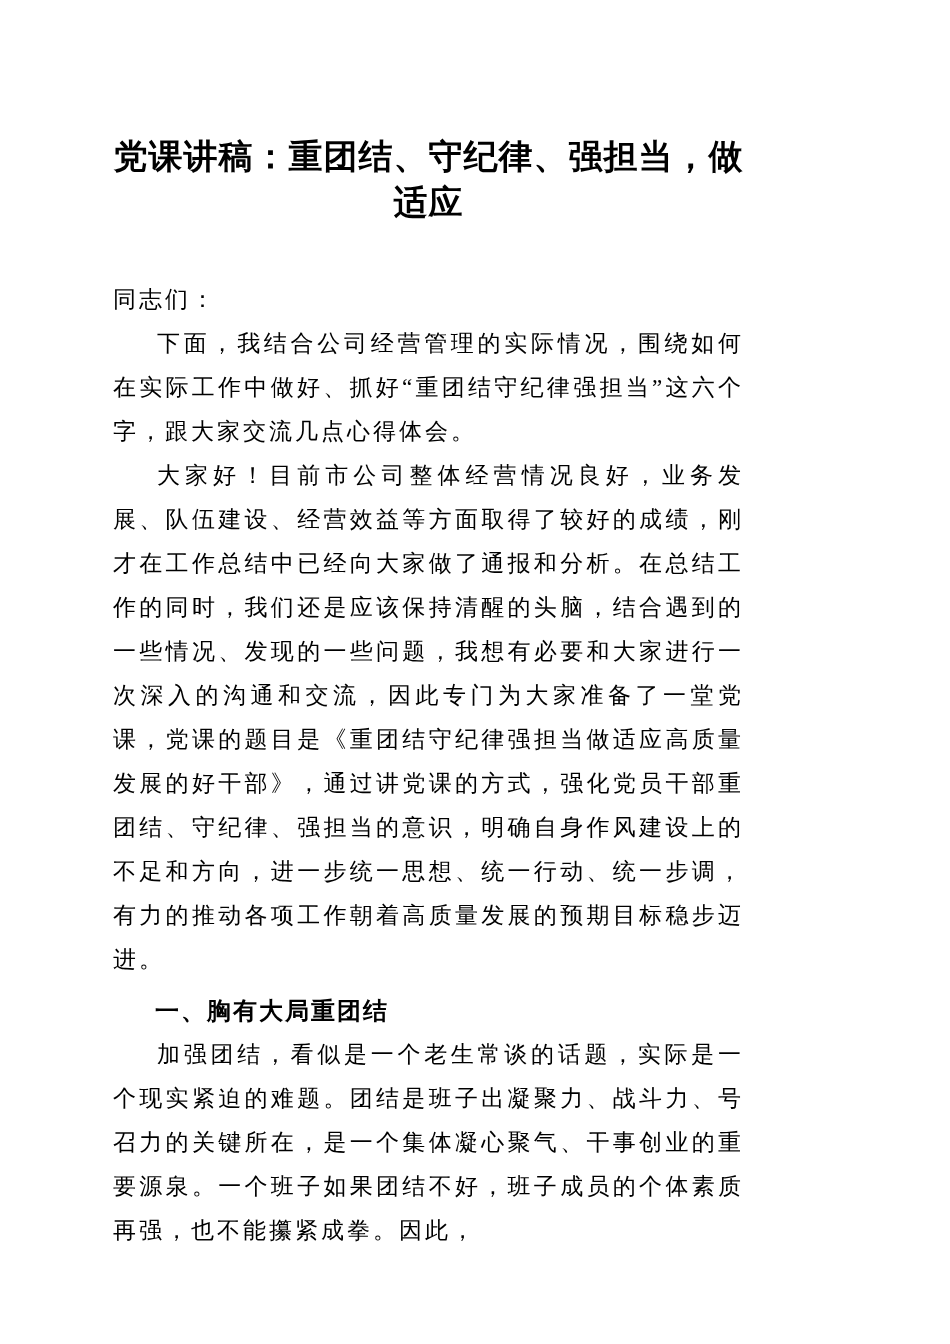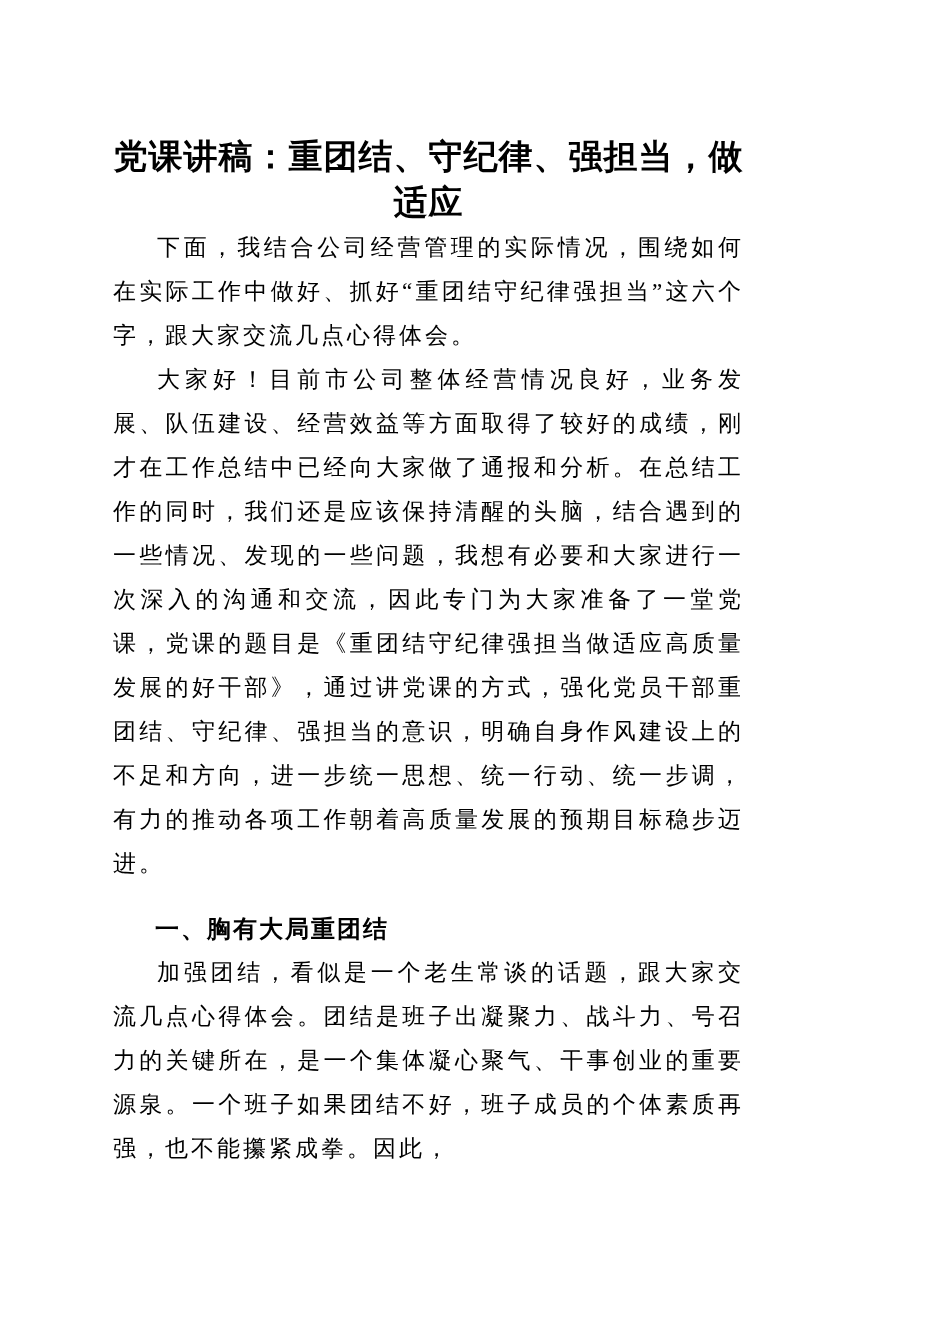--- a/index.html
+++ b/index.html
@@ -45,41 +45,42 @@
     font-size: 23px;
     line-height: 44px;
     letter-spacing: 3px;
     text-align: justify;
     text-justify: inter-character;
     text-indent: 44px;
     font-weight: normal;
     color: #000000;
   }
   .section-heading {
-    margin: 21px 0 0 0;
+    margin: 7px 0 0 0;
     font-family: "Liberation Sans", "DejaVu Sans", sans-serif;
     font-weight: bold;
     font-size: 24px;
     line-height: 44px;
     letter-spacing: 2px;
     text-indent: 42px;
     color: #000000;
   }
 </style>
 </head>
 <body>
 
 <div class="page">
 
   <h1 class="doc-title">
     <span>党课讲稿：重团结、守纪律、强担当，做适应</span><br>
   </h1>
 
+  <p class="salutation">同志们：</p>
 
   <p class="body-para">下面，我结合公司经营管理的实际情况，围绕如何在实际工作中做好、抓好“重团结守纪律强担当”这六个字，跟大家交流几点心得体会。</p>
 
   <p class="body-para">大家好！目前市公司整体经营情况良好，业务发展、队伍建设、经营效益等方面取得了较好的成绩，刚才在工作总结中已经向大家做了通报和分析。在总结工作的同时，我们还是应该保持清醒的头脑，结合遇到的一些情况、发现的一些问题，我想有必要和大家进行一次深入的沟通和交流，因此专门为大家准备了一堂党课，党课的题目是《重团结守纪律强担当做适应高质量发展的好干部》，通过讲党课的方式，强化党员干部重团结、守纪律、强担当的意识，明确自身作风建设上的不足和方向，进一步统一思想、统一行动、统一步调，有力的推动各项工作朝着高质量发展的预期目标稳步迈进。</p>
 
   <h2 class="section-heading">一、胸有大局重团结</h2>
 
-  <p class="body-para">加强团结，看似是一个老生常谈的话题，跟大家交流几点心得体会。团结是班子出凝聚力、战斗力、号召力的关键所在，是一个集体凝心聚气、干事创业的重要源泉。一个班子如果团结不好，班子成员的个体素质再强，也不能攥紧成拳。因此，</p>
+  <p class="body-para">加强团结，看似是一个老生常谈的话题，实际是一个现实紧迫的难题。团结是班子出凝聚力、战斗力、号召力的关键所在，是一个集体凝心聚气、干事创业的重要源泉。一个班子如果团结不好，班子成员的个体素质再强，也不能攥紧成拳。因此，</p>
 
 </div>
 
 </body></html>

